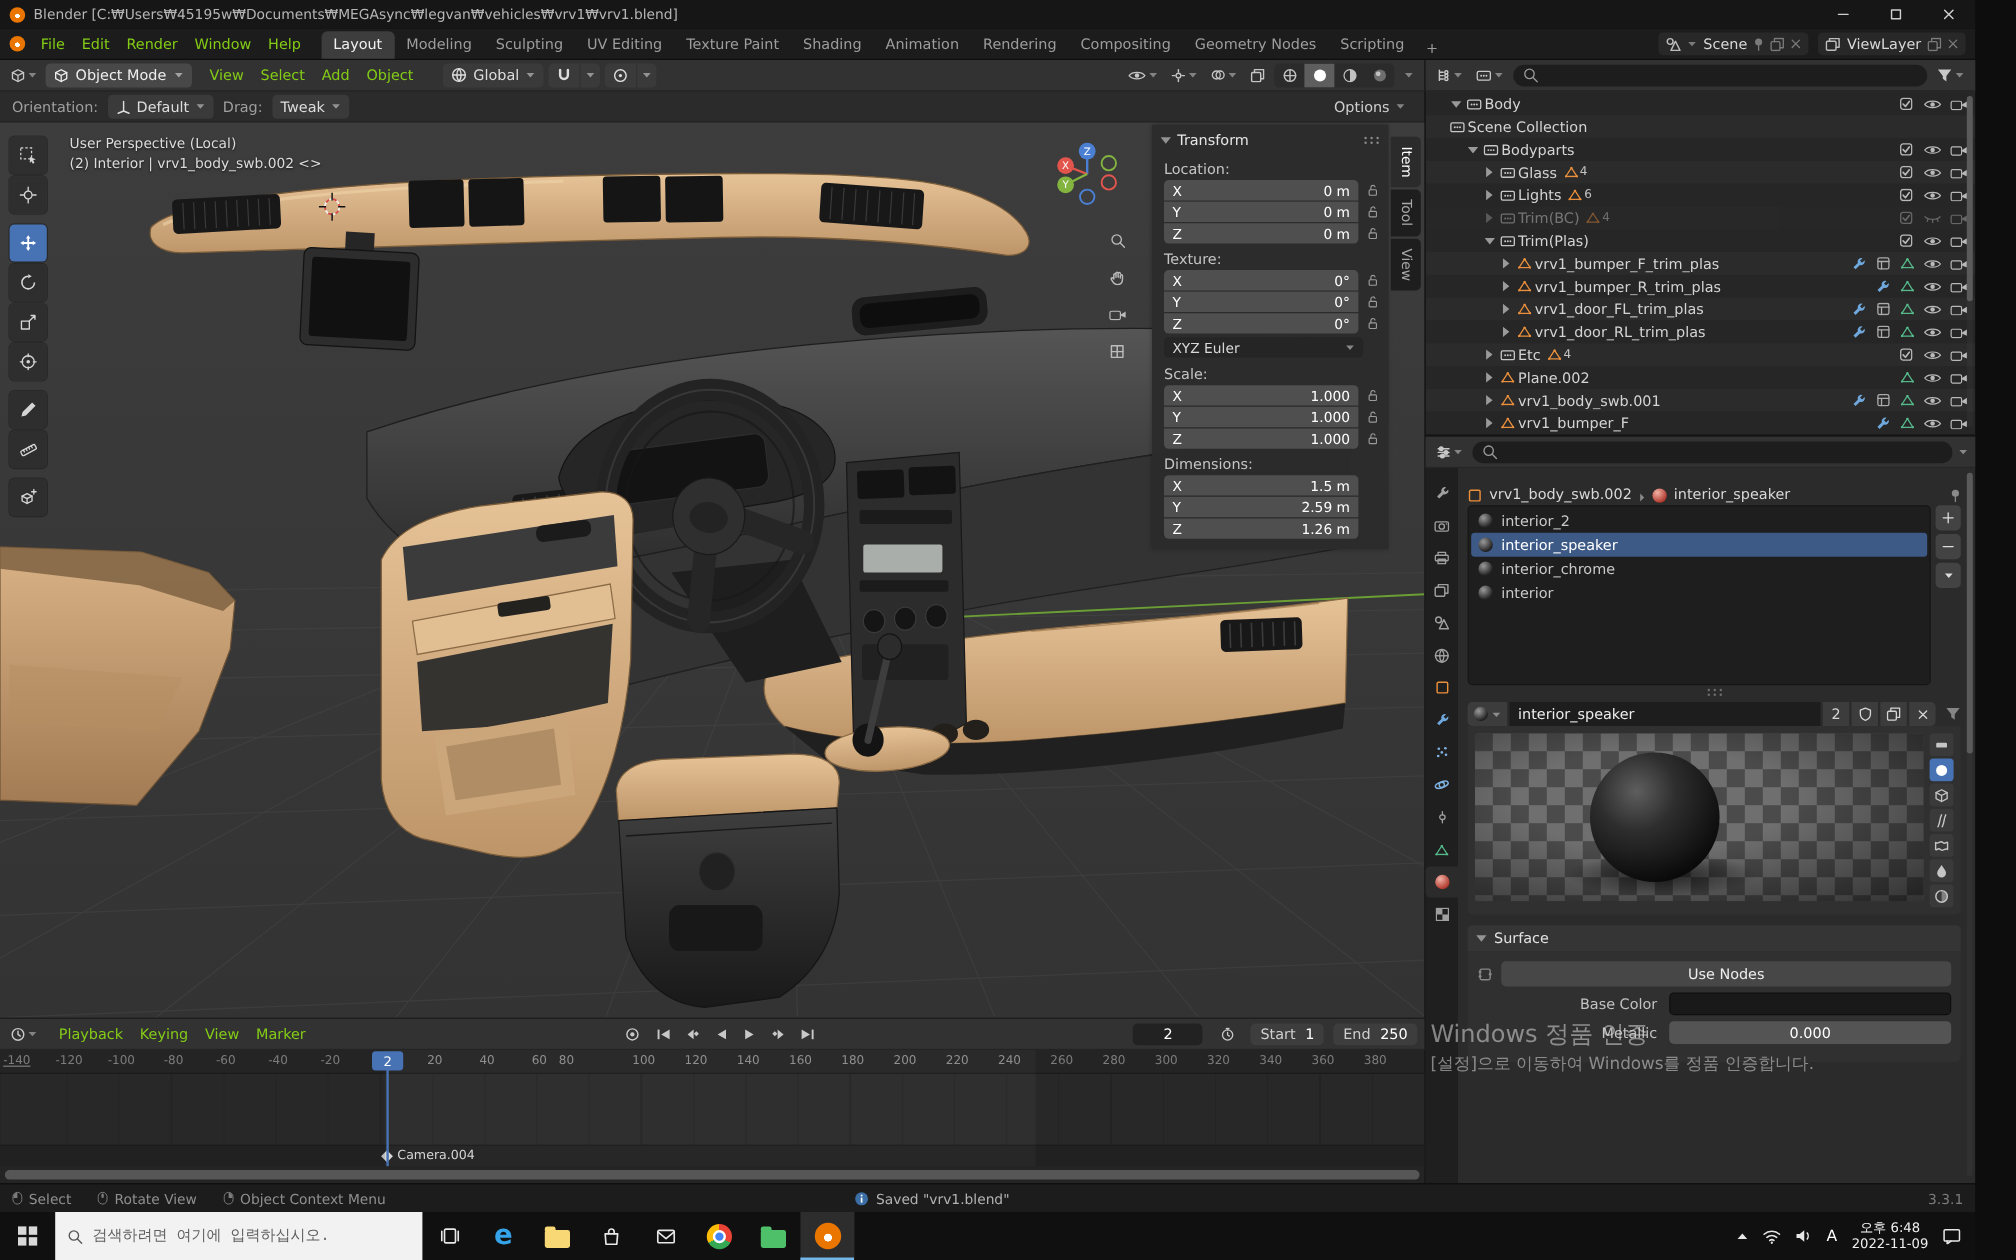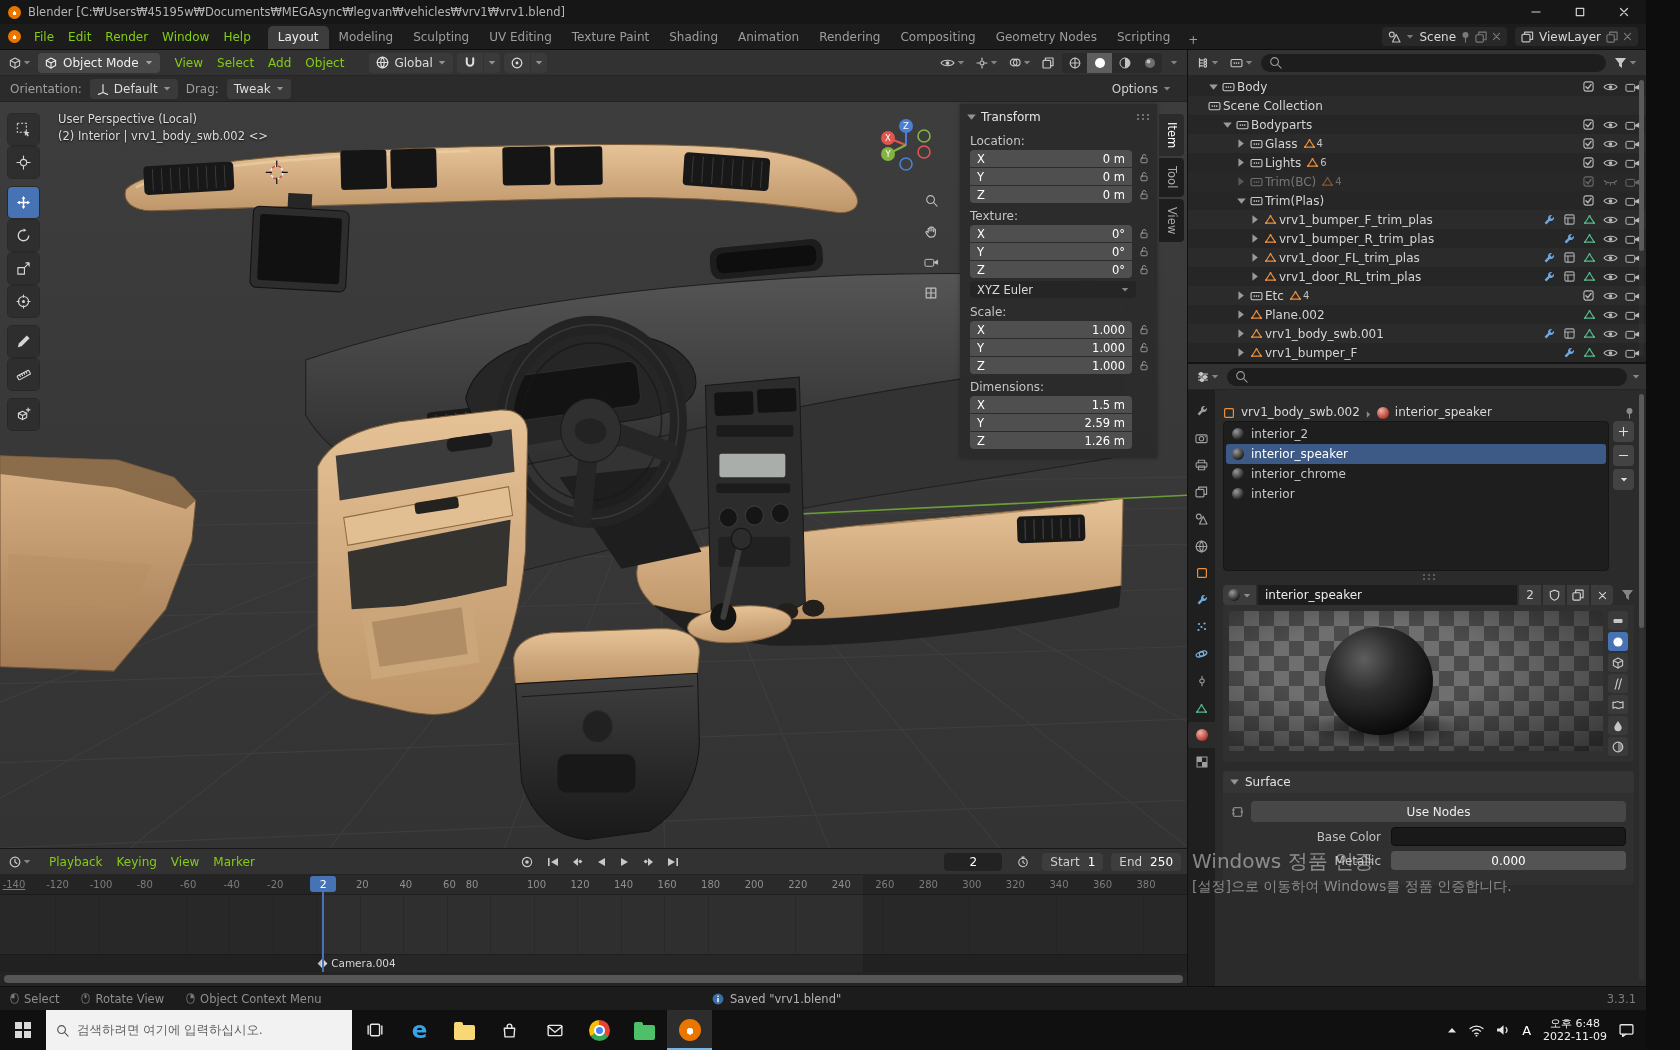--- a/index.html
+++ b/index.html
@@ -4,21 +4,21 @@
 <style>
 :root{
   --accent:#4772b3; --orange:#ea7600; --mesh:#ea8f3c; --sel:#3d5a87; --tan:#d4ad80;
 }
 *{margin:0;padding:0;box-sizing:border-box}
 html,body{width:1680px;height:1050px;overflow:hidden;background:#0d0d0d;
   font-family:"DejaVu Sans","Liberation Sans",sans-serif;font-size:12px;color:#cfcfcf}
 .app{width:1646px;height:1050px;display:flex;flex-direction:column;position:relative}
 .ic{display:inline-flex;align-items:center;justify-content:center;line-height:0}
 .dim{opacity:.55}
-input{font-family:Liberation Sans, sans-serif}
+input{font-family:Liberation Mono, monospace}
 
 
 .titlebar{height:24px;background:#161616;display:flex;align-items:center;padding-left:8px;gap:7px;flex:0 0 auto}
 .blogo{width:13px;height:13px;border-radius:50%;display:inline-block;
   background:radial-gradient(circle at 50% 56%, #fff 0 19%, #ea7600 21% 100%)}
 .blogo.lg{width:22px;height:22px}
 .t-text{font-size:11.5px;color:#b5b5b5;flex:1;white-space:nowrap;overflow:hidden}
 .win-btns{display:flex}
 .win-btn{width:44px;height:24px;display:flex;align-items:center;justify-content:center;color:#cfcfcf}
 

